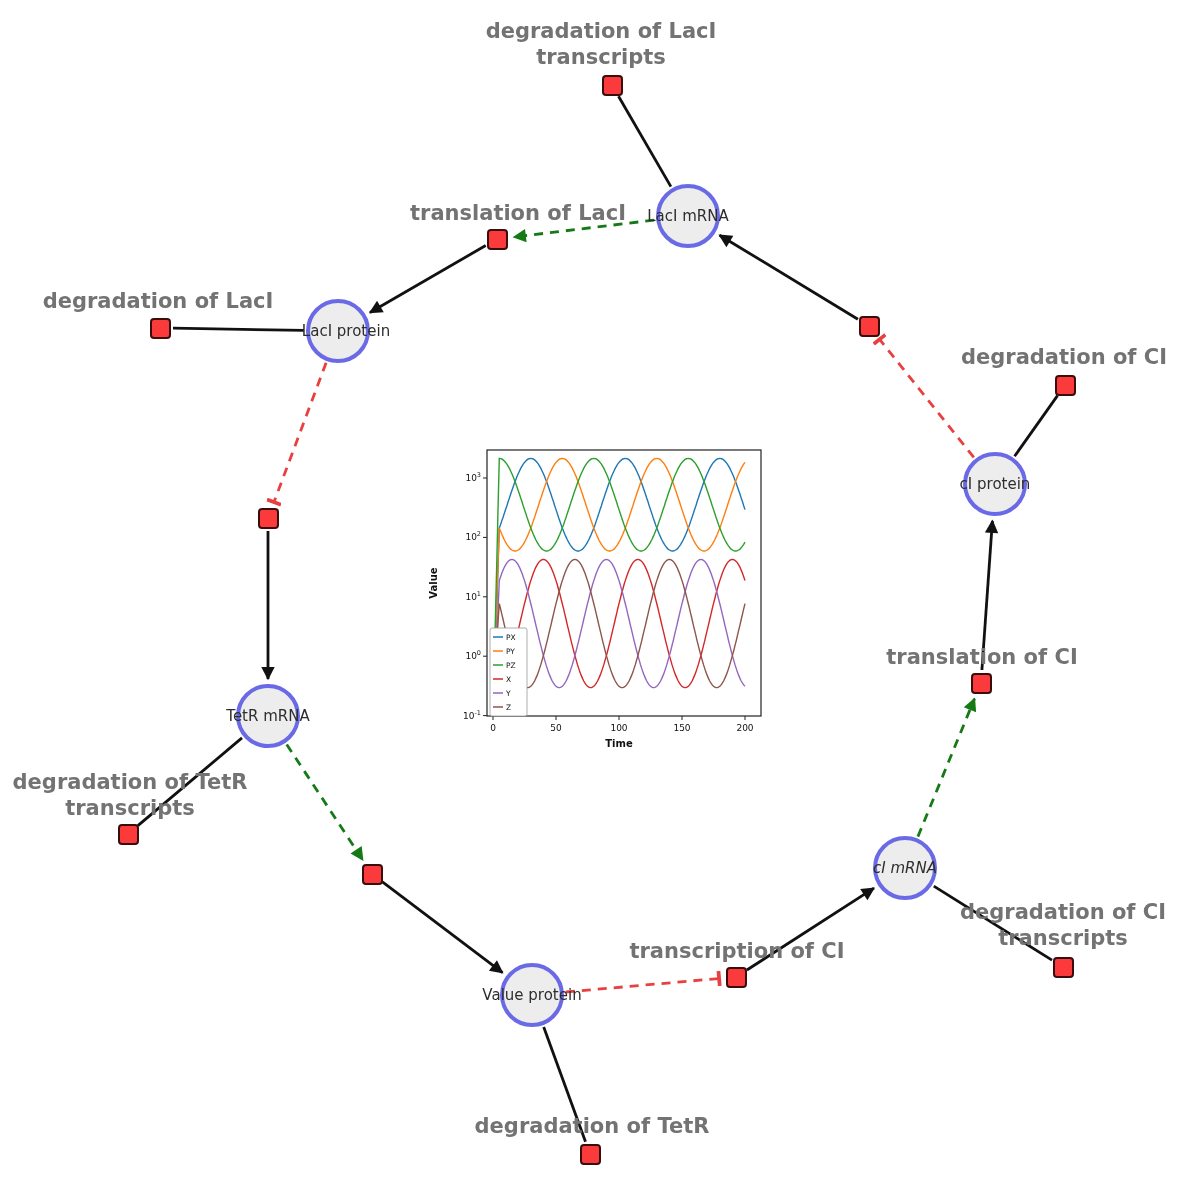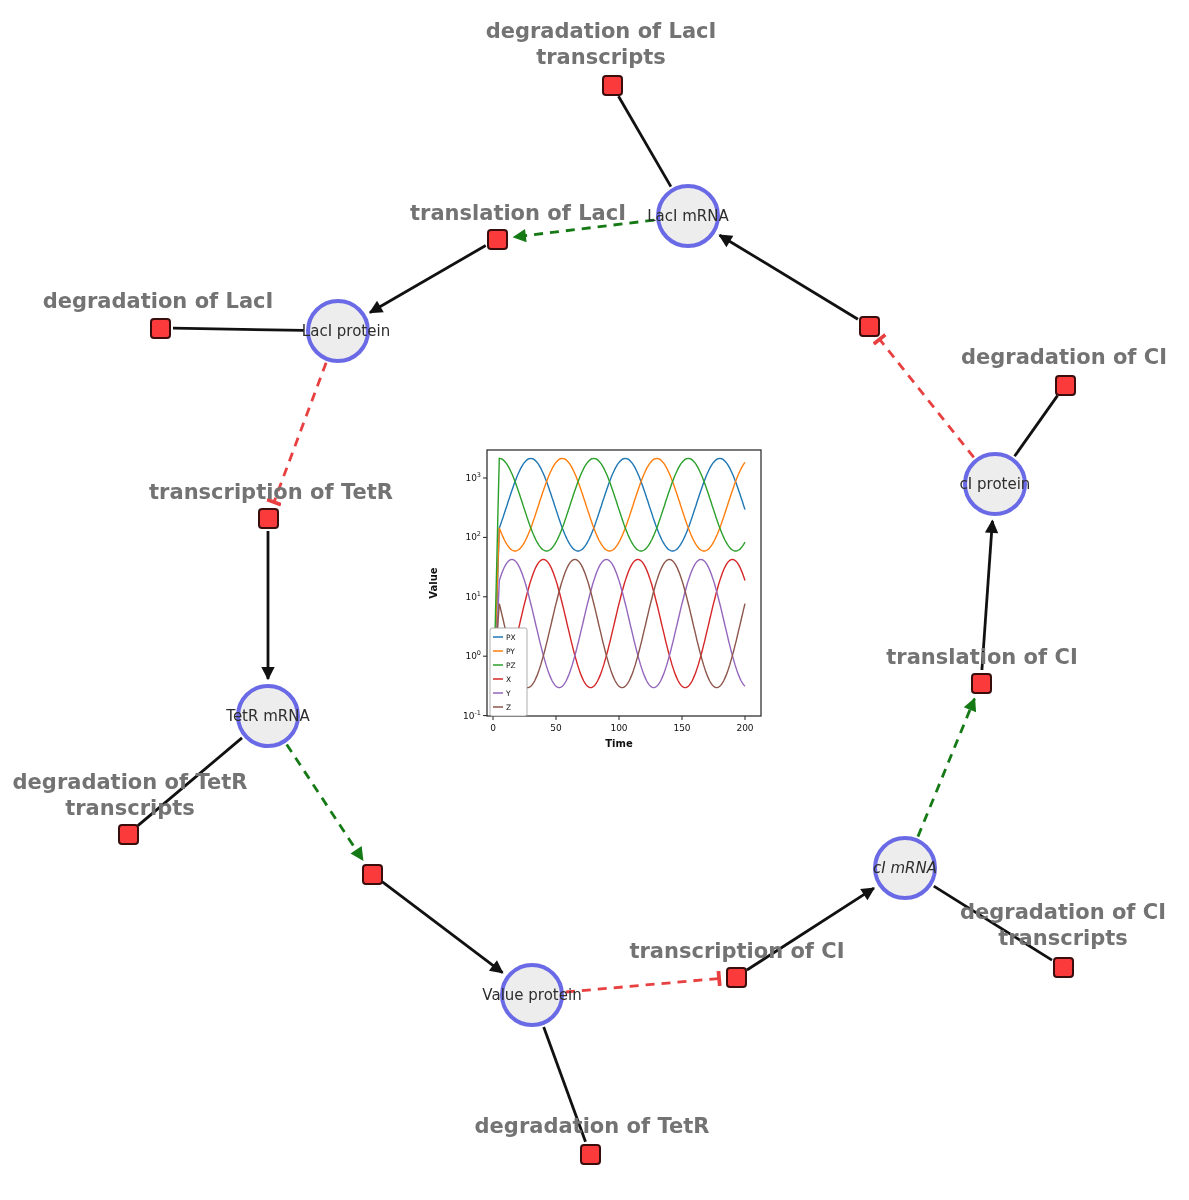--- a/index.html
+++ b/index.html
@@ -88,23 +88,20 @@
       <div class="reaction-square" style="left: 149.5px; top: 317.5px;"></div>
       <div class="reaction-label" style="left: 158px; top: 301px;">
         <div>degradation of LacI</div>
       </div>
       <div class="reaction-square" style="left: 858.5px; top: 315.5px;"></div>
       <div class="reaction-square" style="left: 1054.5px; top: 374.5px;"></div>
       <div class="reaction-label" style="left: 1064px; top: 357px;">
         <div>degradation of CI</div>
       </div>
       <div class="reaction-square" style="left: 257.5px; top: 507.5px;"></div>
-      <div class="reaction-label" style="left: 271px; top: 492px;">
-        <div>transcription of TetR</div>
-      </div>
       <div class="reaction-square" style="left: 117.5px; top: 823.5px;"></div>
       <div class="reaction-label" style="left: 130px; top: 795px;">
         <div>degradation of TetR</div>
         <div>transcripts</div>
       </div>
       <div class="reaction-square" style="left: 361.5px; top: 863.5px;"></div>
       <div class="reaction-square" style="left: 970.5px; top: 672.5px;"></div>
       <div class="reaction-label" style="left: 982px; top: 657px;">
         <div>translation of CI</div>
       </div>

